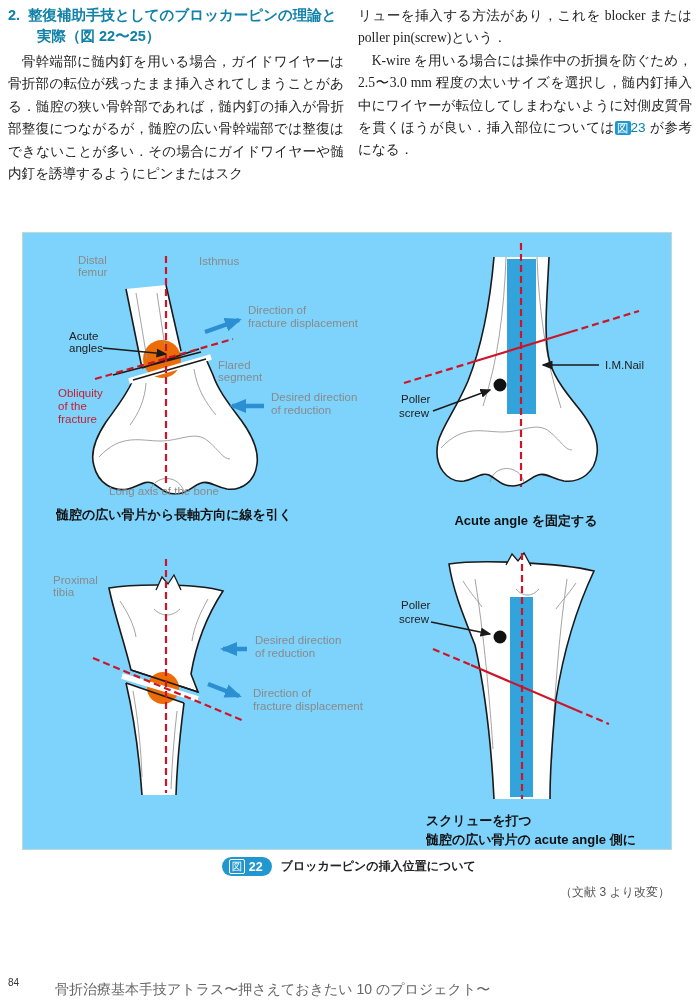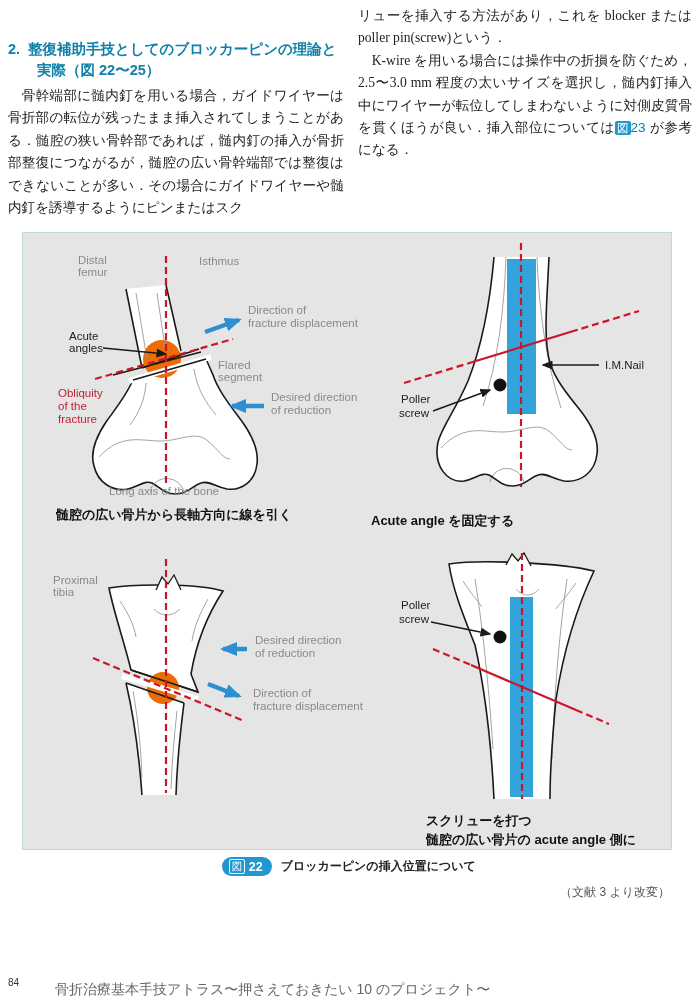--- a/index.html
+++ b/index.html
@@ -2,40 +2,40 @@
 <html><head>
 <meta charset="utf-8">
 <style>
   html,body{margin:0;padding:0;background:#ffffff;}
   body{width:698px;height:1000px;position:relative;overflow:hidden;
        font-family:"Liberation Sans","DejaVu Sans",sans-serif;color:#1a1a1a;}
   .col{position:absolute;top:5px;}
   .col-left{left:8px;width:336px;}
   .col-right{left:358px;width:334px;}
   .heading{color:#1081a8;font-weight:bold;font-size:14.5px;line-height:21px;
-           font-family:"Liberation Sans","DejaVu Sans",sans-serif;margin-top:34px;}
+           font-family:"Liberation Sans","DejaVu Sans",sans-serif;}
   .heading .h-num{margin-right:8px;}
   .heading .h-line2{padding-left:29px;}
   .bodytext{font-family:"Liberation Serif","DejaVu Serif",serif;font-size:13.6px;
             line-height:22.4px;text-align:justify;margin:0;color:#222;}
   .col-left .bodytext{margin-top:4px;}
   .figref-badge{display:inline-block;background:#2097cf;color:#fff;font-size:11.5px;
                 line-height:14px;padding:0 2px;border-radius:2px;
                 font-family:"Liberation Sans",sans-serif;}
   .figref-num{color:#1081a8;font-family:"Liberation Sans",sans-serif;}
   .figure-box{position:absolute;left:22px;top:232px;width:648px;height:616px;
-              border:1px solid #bfdad6;background:#e5e5e5;}
+              border:1px solid #bfdad6;background:#7dd3fc;}
   .diag{position:absolute;overflow:visible;}
   .diag text{font-family:"Liberation Sans","DejaVu Sans",sans-serif;font-size:11.5px;}
   .t-gray{fill:#8a8a8a;}
   .t-dark{fill:#222222;}
   .t-red{fill:#c41f30;}
   .diag-caption{position:absolute;font-size:13px;font-weight:600;color:#111;
                 font-family:"Liberation Sans","DejaVu Sans",sans-serif;line-height:19px;}
-  .cap-center{}
+  .cap-center{text-align:center;}
   .fig-caption-row{position:absolute;left:0;top:857px;width:698px;display:flex;
                    justify-content:center;align-items:center;gap:9px;}
   .fig-badge{display:inline-flex;align-items:center;background:#2097cf;color:#fff;
              border-radius:11px;padding:2px 9px 2px 7px;font-size:12.5px;font-weight:bold;}
   .fig-badge .zu{border:1px solid #fff;border-radius:2px;font-size:10.5px;
                  line-height:13px;padding:0 1.5px;margin-right:4px;font-weight:normal;}
   .fig-caption-text{font-size:12px;font-weight:bold;color:#222;}
   .fig-credit{position:absolute;right:28px;top:884px;font-size:12px;color:#555;}
   .footer{position:absolute;left:0;top:977px;width:698px;}
   .footer .pnum{position:absolute;left:8px;top:0;font-size:10px;color:#333;}

